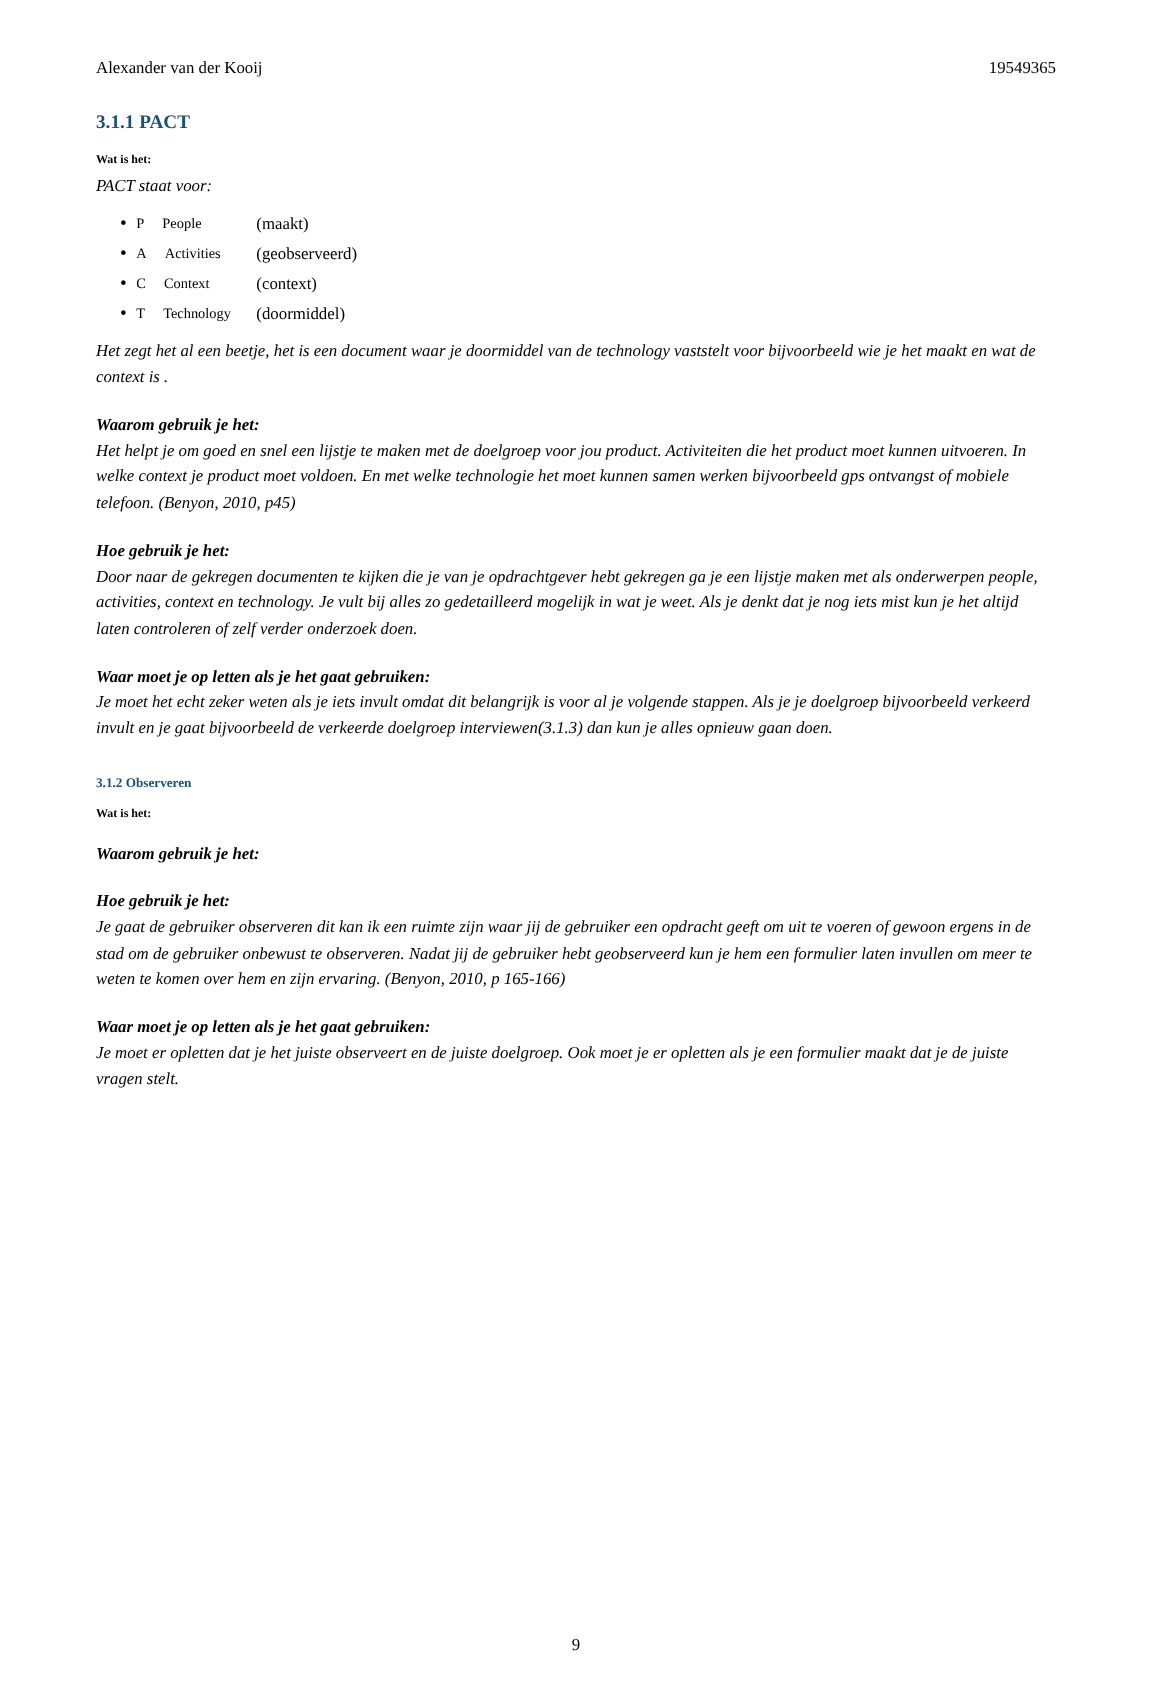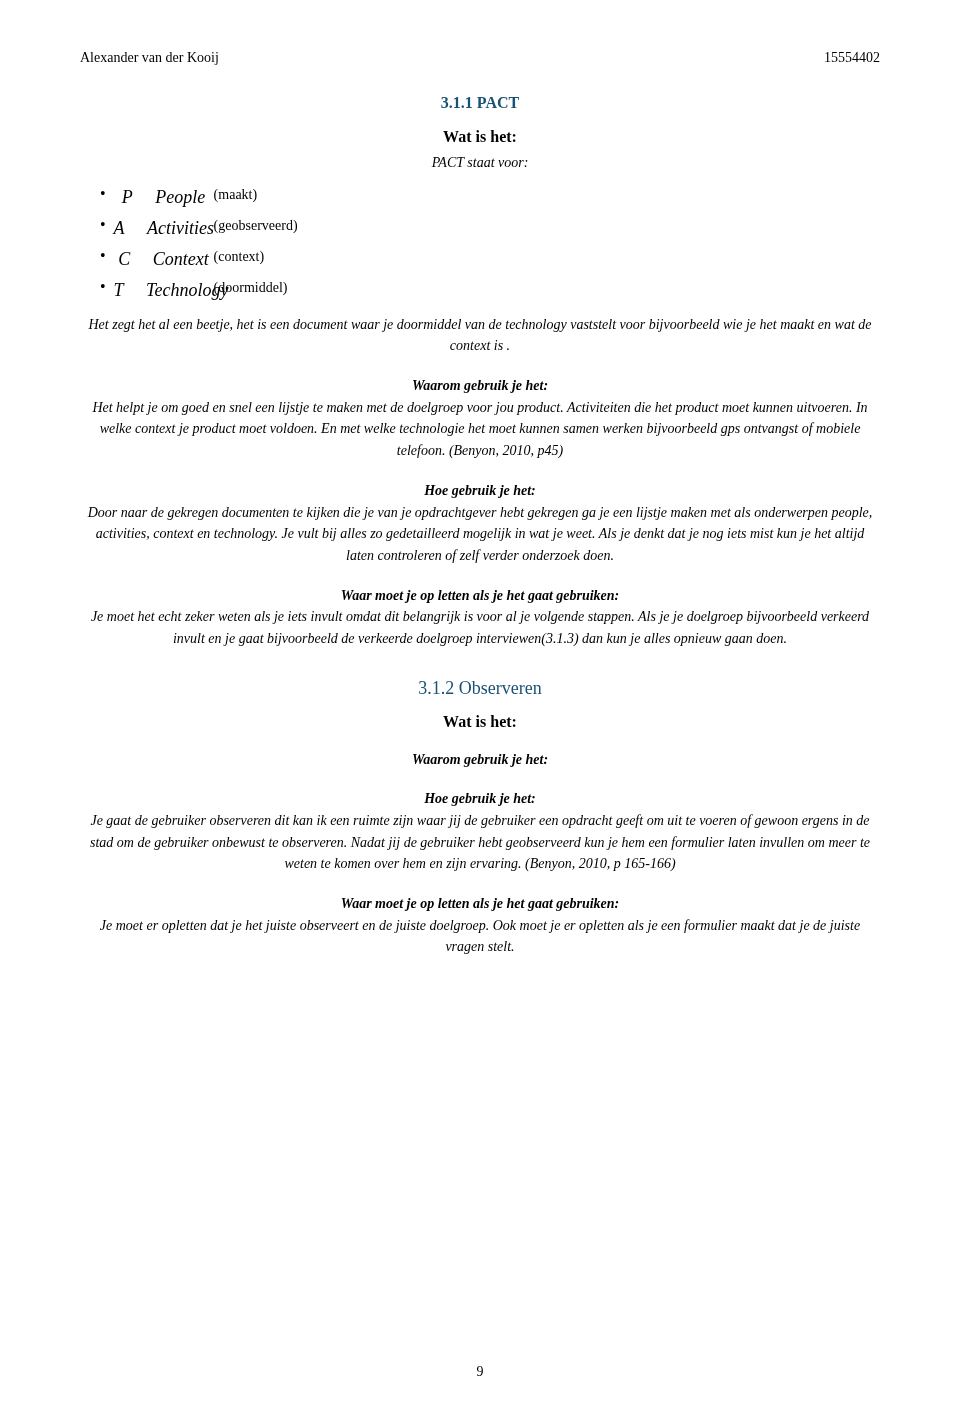--- a/index.html
+++ b/index.html
@@ -41,30 +41,30 @@
     }
 
     h2.section-title {
       font-size: 16px;
       font-weight: bold;
       color: #1a5276;
       margin-bottom: 16px;
     }
 
     h3.section-title {
-      font-size: 18px;
-      font-weight: normal;
+      font-size: 11px;
+      font-weight: bold;
       color: #1a5276;
       margin-bottom: 14px;
     }
 
     .wat-is-het {
       font-weight: bold;
       margin-bottom: 6px;
-      font-size: 16px;
+      font-size: 10px;
     }
 
     .pact-intro {
       margin-bottom: 10px;
       font-size: 14px;
       line-height: 1.5;
     }
 
     .bullet-list {
       list-style: none;
@@ -81,22 +81,21 @@
 
     .bullet-dot {
       margin-right: 8px;
       font-size: 16px;
       line-height: 1.2;
     }
 
     .bullet-label {
       display: inline-block;
       width: 100px;
-      font-size: 18px;
-      font-style: italic;
+      font-size: 12px;
     }
 
     .bullet-parens {
       font-size: 14px;
     }
 
     .body-text {
       font-size: 14px;
       line-height: 1.55;
       margin-bottom: 10px;
@@ -106,21 +105,20 @@
     .label-bold {
       font-weight: bold;
     }
 
     .section-block {
       margin-bottom: 18px;
     }
 
     .subsection {
       margin-bottom: 22px;
-      text-align: center;
     }
 
     .footer {
       position: absolute;
       bottom: 30px;
       left: 0;
       right: 0;
       text-align: center;
       font-size: 14px;
     }
@@ -129,21 +127,21 @@
       margin-top: 28px;
     }
   </style>
 </head>
 <body>
 
 <div class="page">
 
   <div class="header">
     <span class="header-name">Alexander van der Kooij</span>
-    <span class="header-number">15554402</span>
+    <span class="header-number">19549365</span>
   </div>
 
   <div class="subsection">
     <h2 class="section-title">3.1.1  PACT</h2>
 
     <div class="section-block">
       <p class="wat-is-het">Wat is het:</p>
       <p class="pact-intro body-text">PACT staat voor:</p>
 
       <ul class="bullet-list">

